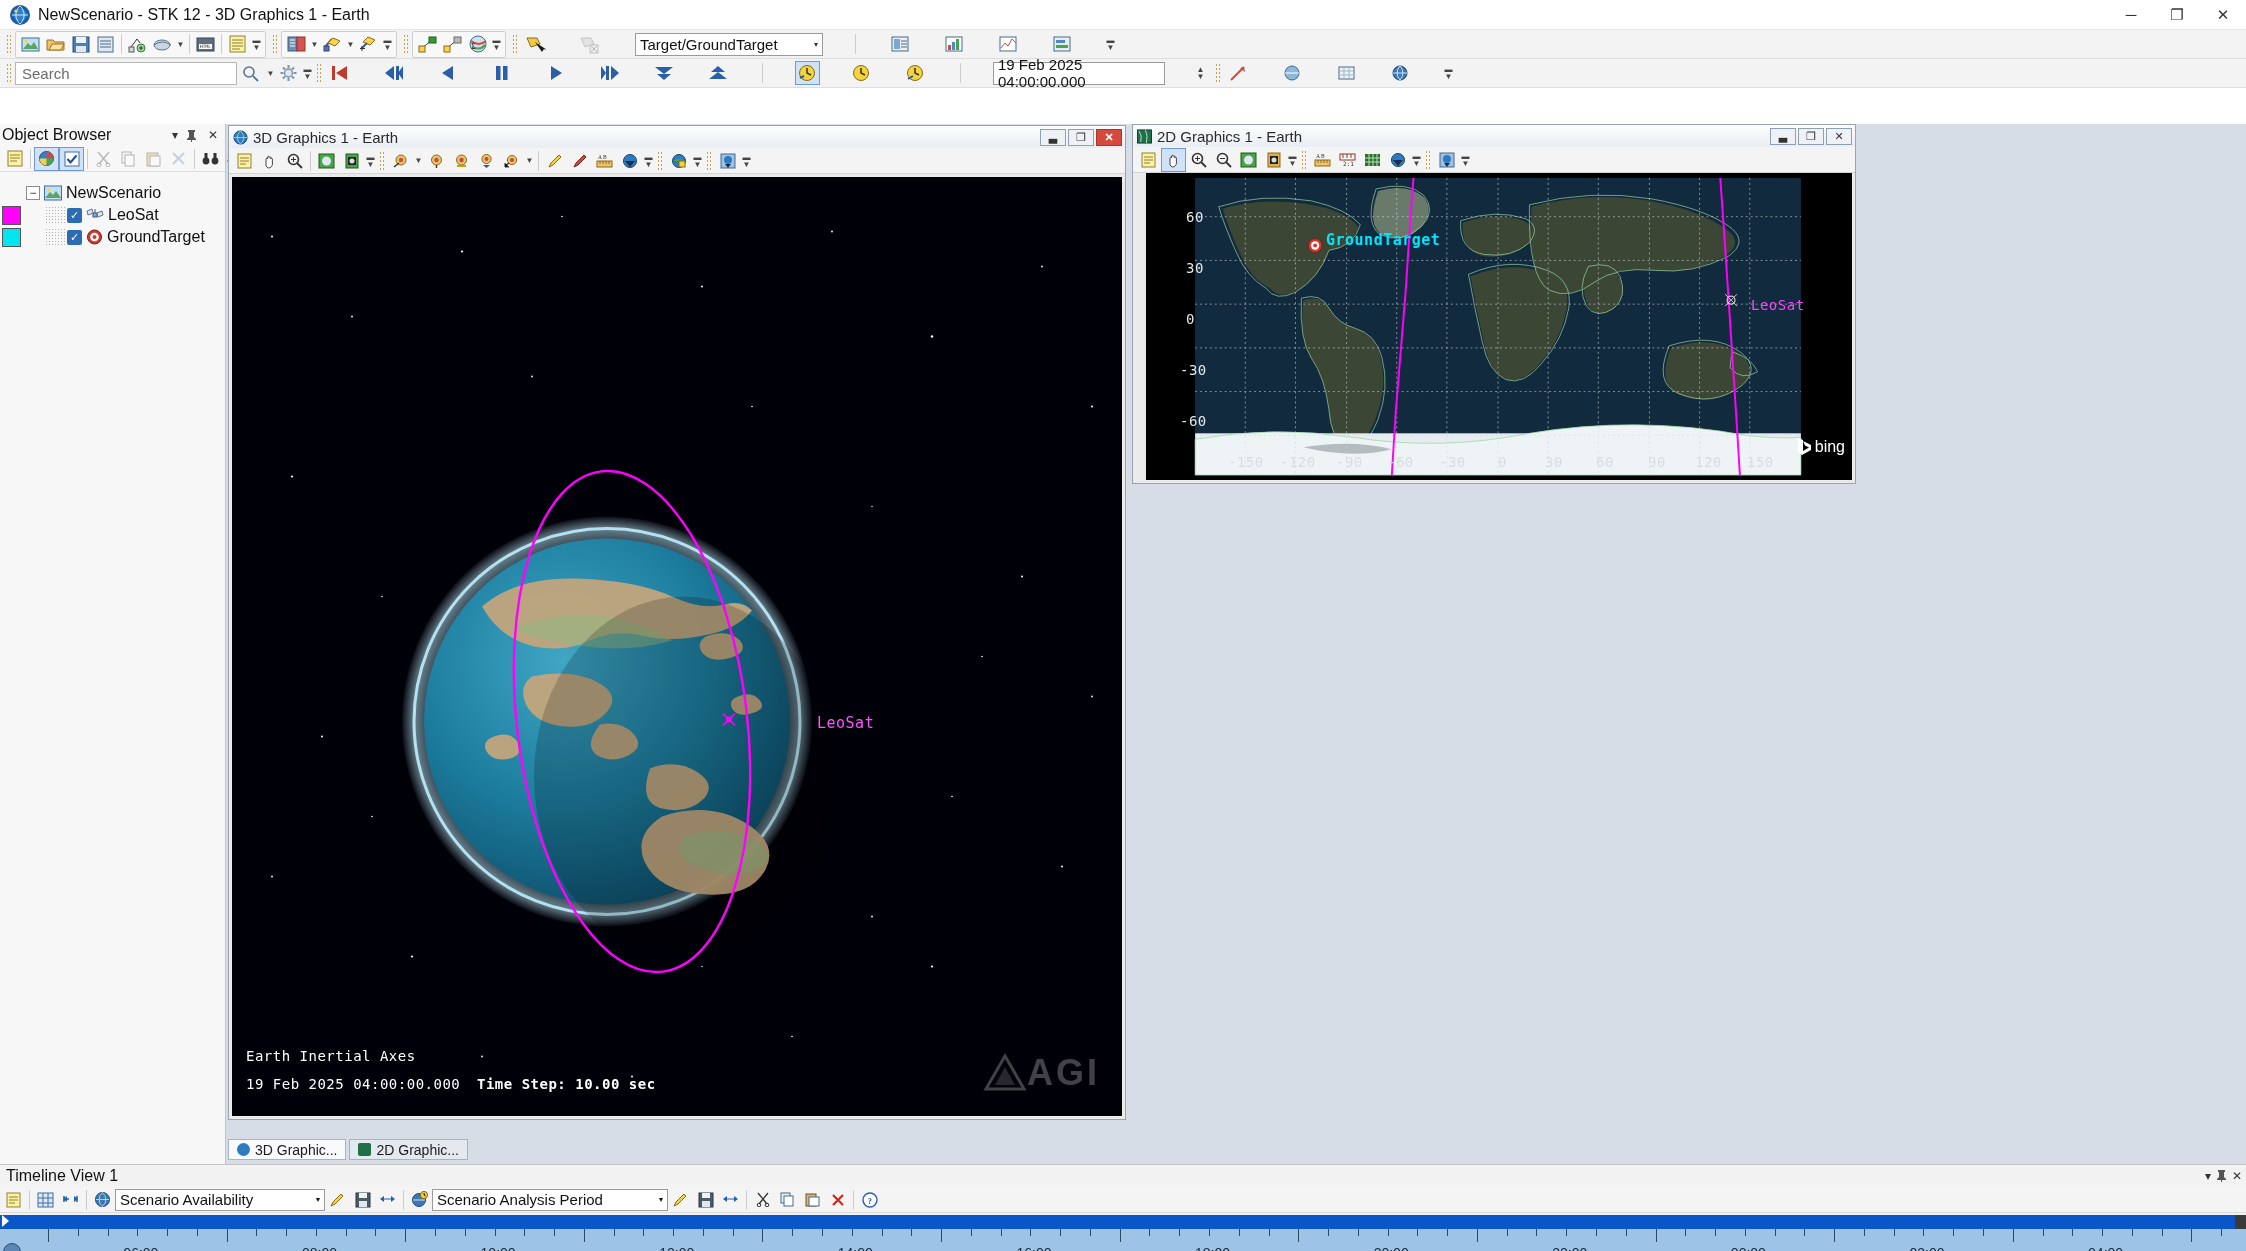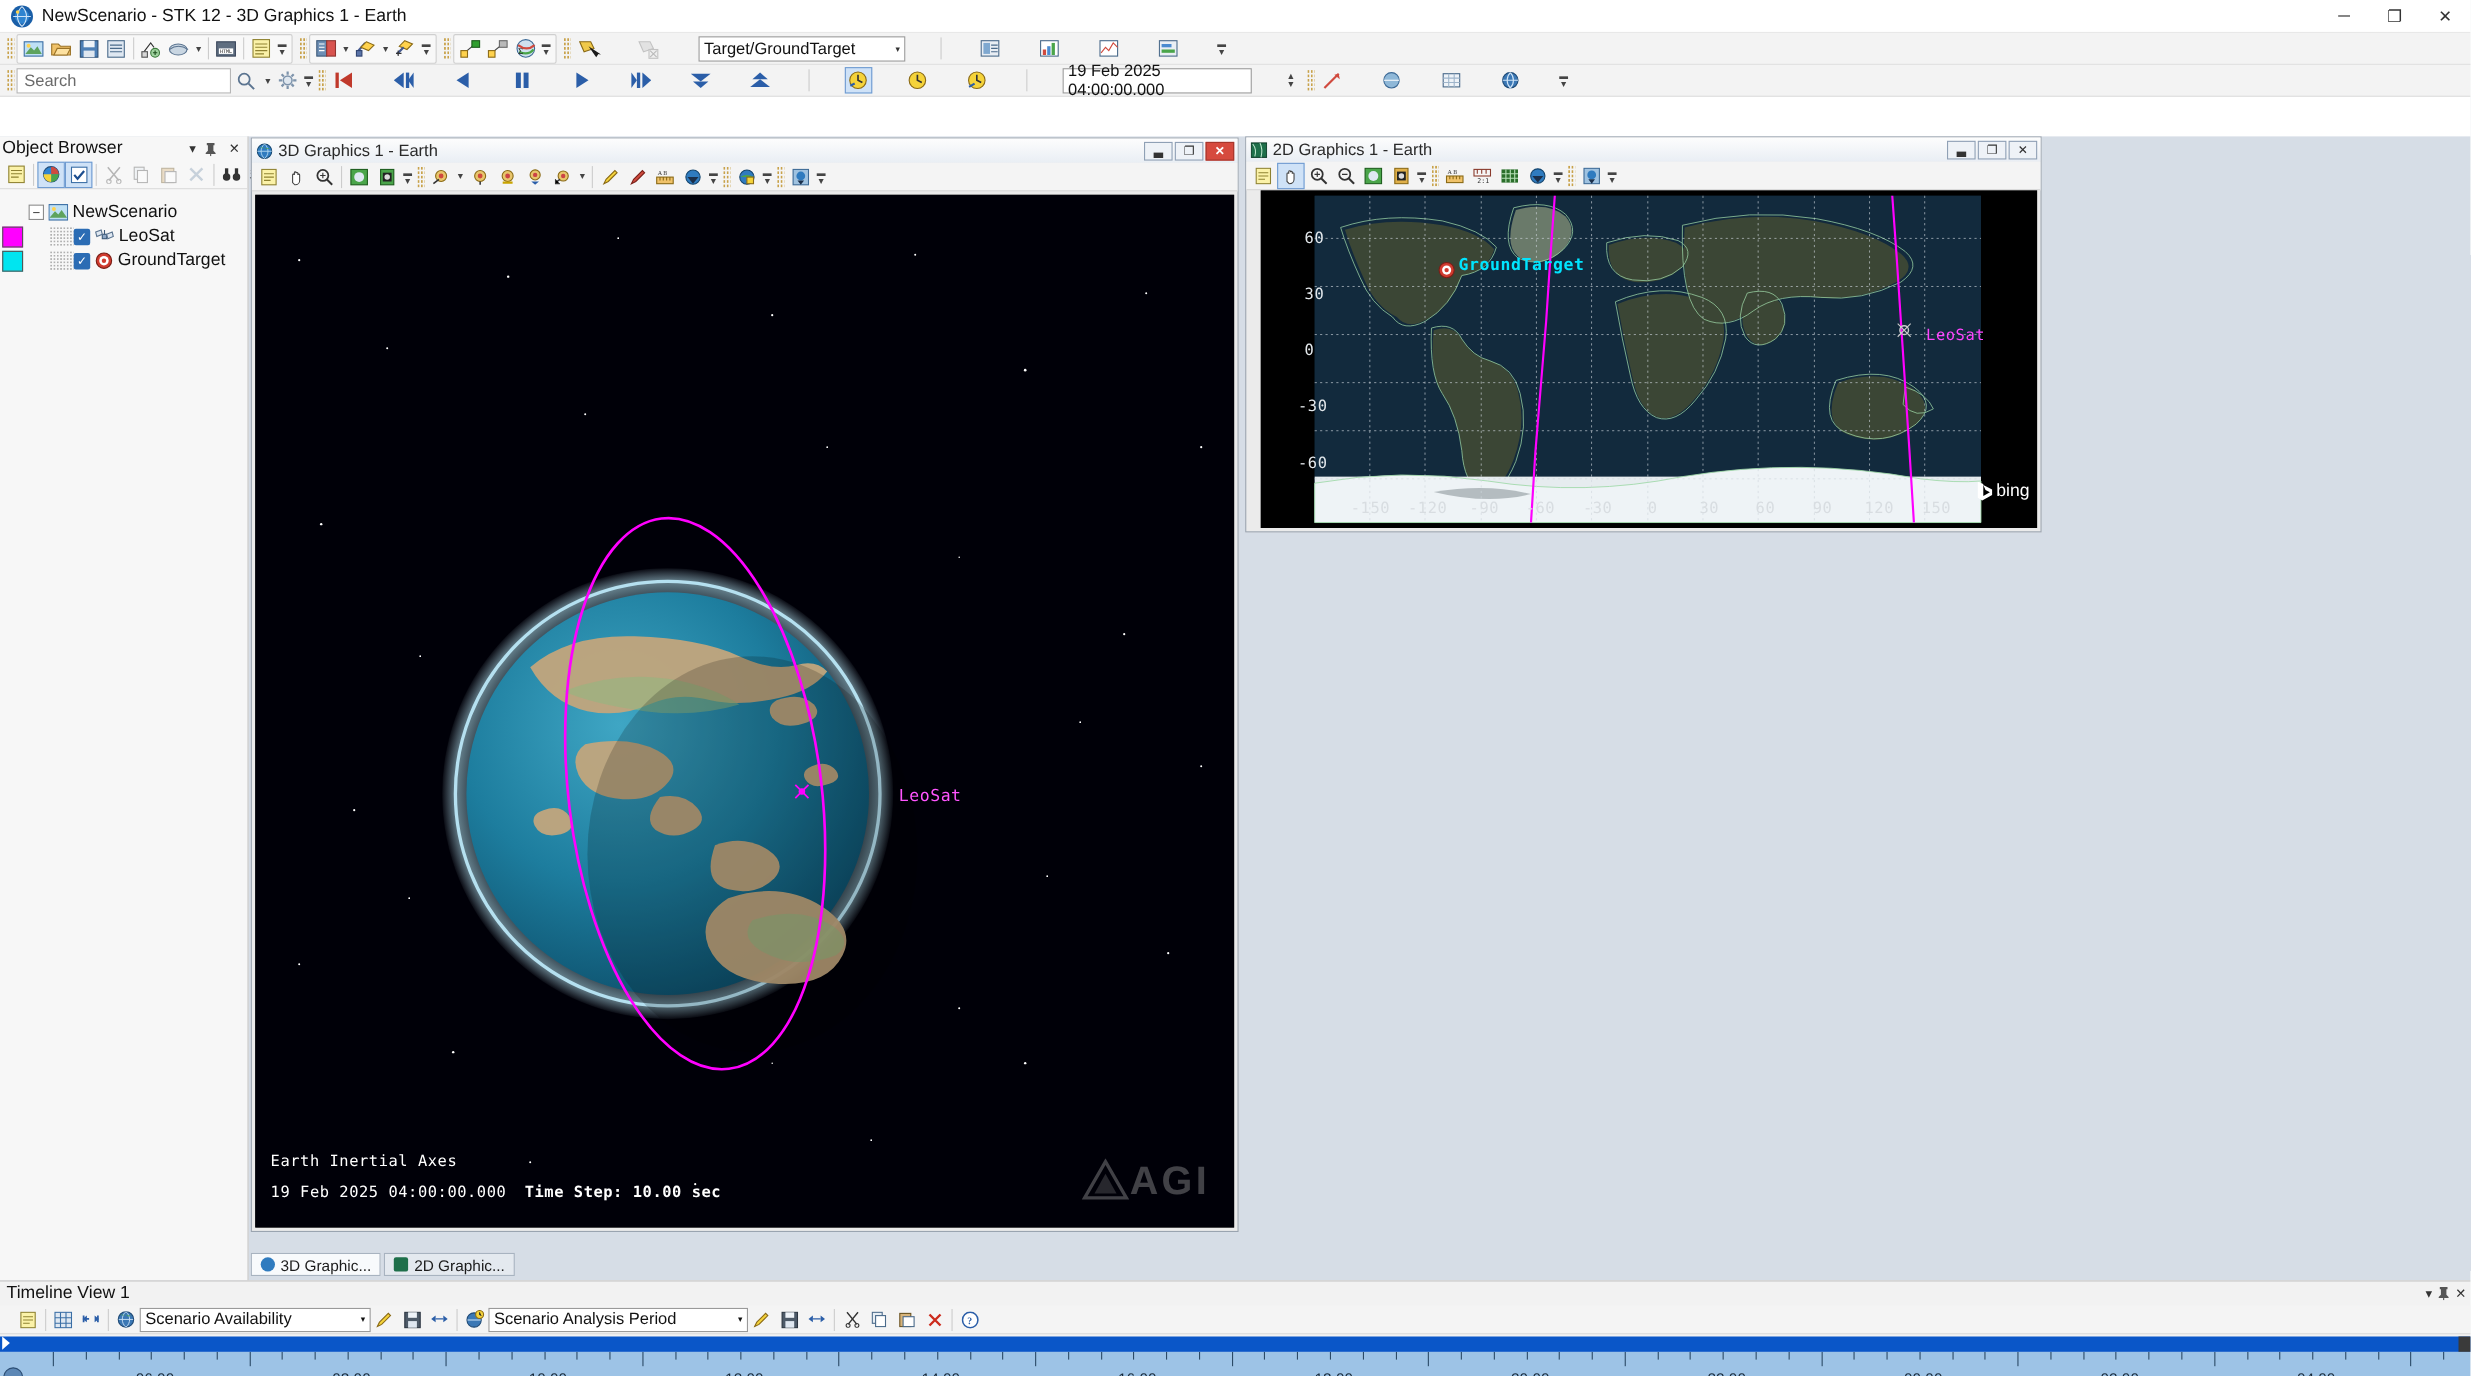--- a/index.html
+++ b/index.html
@@ -121,21 +121,21 @@
   .dtab.sel { background: #f8fafc; }
   .dtab .ti { width: 13px; height: 13px; border-radius: 50%; flex: none; }
 
   
   .timeline { position: absolute; left: 0; right: 0; bottom: 0; height: 87px; background: #f2f2f2;
     border-top: 1px solid #c4c4c4; }
   .tl-head { height: 22px; display: flex; align-items: center; padding: 0 4px 0 6px;
     font-size: 16px; color: #111; }
   .tl-head .sp { margin-left: auto; display: flex; gap: 5px; color: #333; font-size: 12px; }
   .tl-toolbar { height: 26px; display: flex; align-items: center; background: #f4f4f4;
-    border-bottom: 1px solid #dadada; padding-left: 13px; }
+    border-bottom: 1px solid #dadada; padding-left: 1px; }
   .tl-combo { height: 22px; min-width: 148px; background: #fff; border: 1px solid #9a9a9a;
     display: flex; align-items: center; padding: 0 4px; font-size: 15px; color: #111; }
   .tl-combo .arrow { margin-left: auto; font-size: 8px; padding-left: 8px; }
   .tl-bluebar { height: 14px; background: #0a56c8; margin: 2px 0 0 0; position: relative; }
   .tl-bluebar .cursor { position: absolute; left: 2px; top: 0; width: 0; height: 0;
     border-left: 7px solid #ffffff; border-top: 6px solid transparent; border-bottom: 6px solid transparent; }
   .tl-bluebar .endcap { position: absolute; right: 0; top: 0; width: 11px; height: 14px; background: #3a3a3a; }
   .tl-ruler { position: relative; height: 40px; background: #9dc3e6; overflow: hidden; }
   .tl-ruler .tick { position: absolute; top: 0; width: 1px; background: #2b4a66; }
   .tl-ruler .tlabel { position: absolute; top: 16px; font-size: 14px; color: #17293a;
@@ -340,21 +340,21 @@
             <rect x="3" y="5" width="9" height="3" fill="#4a8ad0"></rect>
             <rect x="3" y="10" width="12" height="3" fill="#4aa54a"></rect>
           </svg>
       </div>
       <div class="overflow">▬<span>▼</span></div>
     </div>
   </div>
 
   <div class="toolbar-row">
     <div class="dotgrip"></div>
-    <div class="searchbox" style="width:195px;">
+    <div class="searchbox" style="width:222px;">
       <span>Search</span>
     </div>
     <div class="tbtn" style="width:28px">
       <svg width="18" height="17" viewBox="0 0 18 17">
           <circle cx="7" cy="7" r="5" fill="none" stroke="#5b7490" stroke-width="1.6"></circle>
           <path d="M11 11 l5 5" stroke="#5b7490" stroke-width="1.8"></path>
         </svg>
     </div>
     <div class="caret">▼</div>
     <div class="tbtn">

